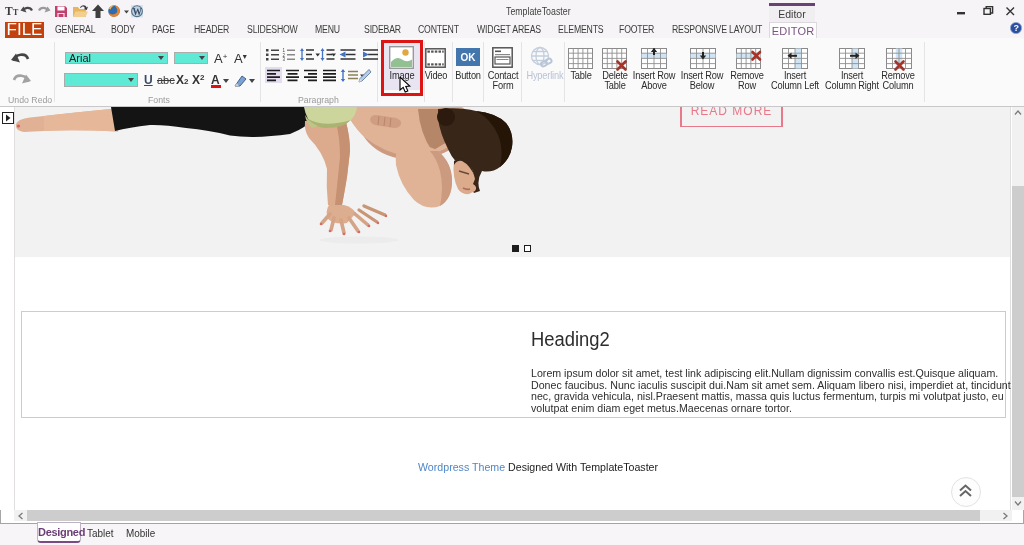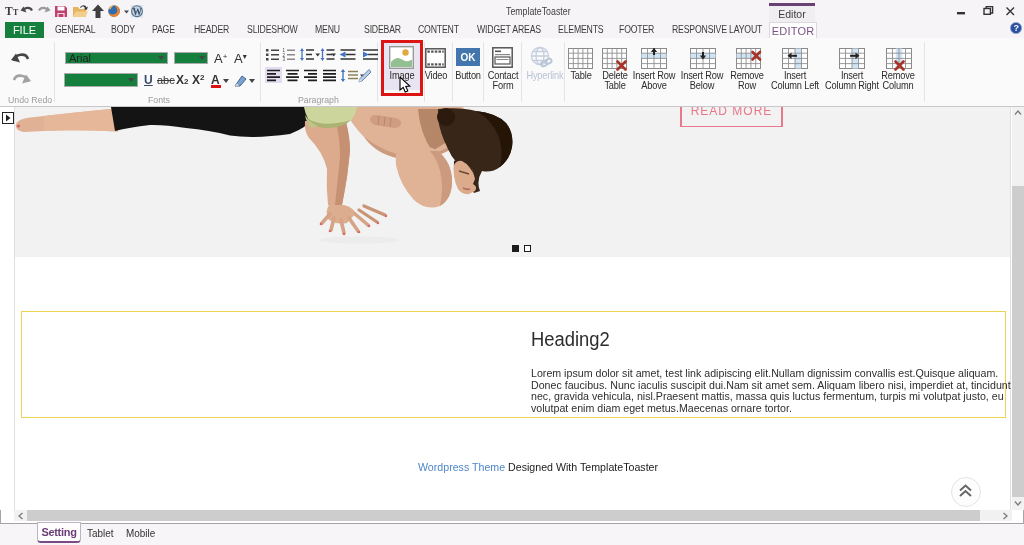--- a/index.html
+++ b/index.html
@@ -6,34 +6,34 @@
   #app{position:relative;width:1024px;height:545px;background:#fff;
        font-family:"Liberation Sans", sans-serif;overflow:hidden;
        box-shadow:inset 0 0 0 1px #a7a5a7;}
   .abs{position:absolute;}
   
   #titlebar{left:0;top:0;width:1024px;height:22px;background:#f6f4f6;}
   #title{left:506px;top:5px;font-size:11px;color:#3f3f3f;transform:scaleX(0.8);transform-origin:0 0;}
   
   #tabrow{left:0;top:22px;width:1024px;height:16px;background:#f6f4f6;}
   .rtab{position:absolute;font-size:10px;color:#3c3c3c;letter-spacing:-0.2px;transform:scaleX(0.87);transform-origin:0 0;}
-  #filetab{left:5px;top:22px;width:39px;height:16px;background:#15803d;color:#fff;
-           text-align:center;font-size:11px;line-height:16px;}
+  #filetab{left:5px;top:22px;width:39px;height:16px;background:#c2410c;color:#fff;
+           text-align:center;font-size:17px;line-height:16px;}
   #ctxlabel{left:769px;top:3px;width:46px;height:19px;background:#f1eef2;
             border-top:3px solid #6a4175;font-size:10.5px;color:#3c3c3c;text-align:center;line-height:16px;}
   #editortab{left:769px;top:21.5px;width:46px;height:17px;background:#fdfdfd;
              border:1px solid #ddd8dd;border-bottom:none;font-size:11px;color:#7b5383;
              text-align:center;line-height:16px;letter-spacing:.2px;}
   
   #toolbar{left:0;top:38px;width:1024px;height:69px;background:#fbfafb;
            border-bottom:1px solid #c9c7c9;box-sizing:border-box;}
   .sep{position:absolute;top:42px;height:60px;width:1px;background:#e5e3e5;}
   .glabel{position:absolute;top:94px;font-size:9.5px;color:#9b9b9b;transform:scaleX(0.92);transform-origin:0 0;}
   .ilabel{position:absolute;font-size:10.5px;color:#2b2b2b;text-align:center;line-height:9.8px;letter-spacing:-0.2px;transform:scaleX(0.88);}
-  .combo{position:absolute;background:#15803d;border:1px solid #ababab;box-sizing:border-box;}
+  .combo{position:absolute;background:#5eead4;border:1px solid #ababab;box-sizing:border-box;}
   .caret{position:absolute;width:0;height:0;border-left:3.5px solid transparent;
          border-right:3.5px solid transparent;border-top:4px solid #444;}
   
   #canvas{left:0;top:107px;width:1024px;height:403px;background:#fff;}
   #pageedgeL{left:14px;top:107px;width:1px;height:414px;background:#e0dede;}
   #pageedgeR{left:1010px;top:107px;width:1px;height:403px;background:#e0dede;}
   #slideshow{left:15px;top:107px;width:995px;height:150px;background:#f2f2f2;}
   #readmore{position:absolute;left:0px;top:-12px;width:99px;height:29px;border:2px solid #e8798a;
             color:#e87889;font-size:12px;text-align:center;line-height:29px;letter-spacing:1px;}
   #dots .d1{position:absolute;left:512px;top:245px;width:7px;height:7px;background:#1d1d1d;}
@@ -461,17 +461,17 @@
   <div id="hsb" class="abs"></div>
   <div id="hthumb" class="abs"></div>
   <svg class="abs" style="left:18px;top:512px" width="5" height="8" viewBox="0 0 5 8">
       <path d="M4.5 1 L1 4 L4.5 7" stroke="#7a7a7a" stroke-width="1.3" fill="none"></path>
     </svg>
   <svg class="abs" style="left:1003px;top:512px" width="5" height="8" viewBox="0 0 5 8">
       <path d="M0.5 1 L4 4 L0.5 7" stroke="#7a7a7a" stroke-width="1.3" fill="none"></path>
     </svg>
 
   <div id="bottombar" class="abs"></div>
-  <div id="dtab" class="abs">Setting</div>
+  <div id="dtab" class="abs">Designed</div>
   <div class="btab" style="left:87px">Tablet</div>
   <div class="btab" style="left:126px">Mobile</div>
 
 </div>
 
 </body></html>

